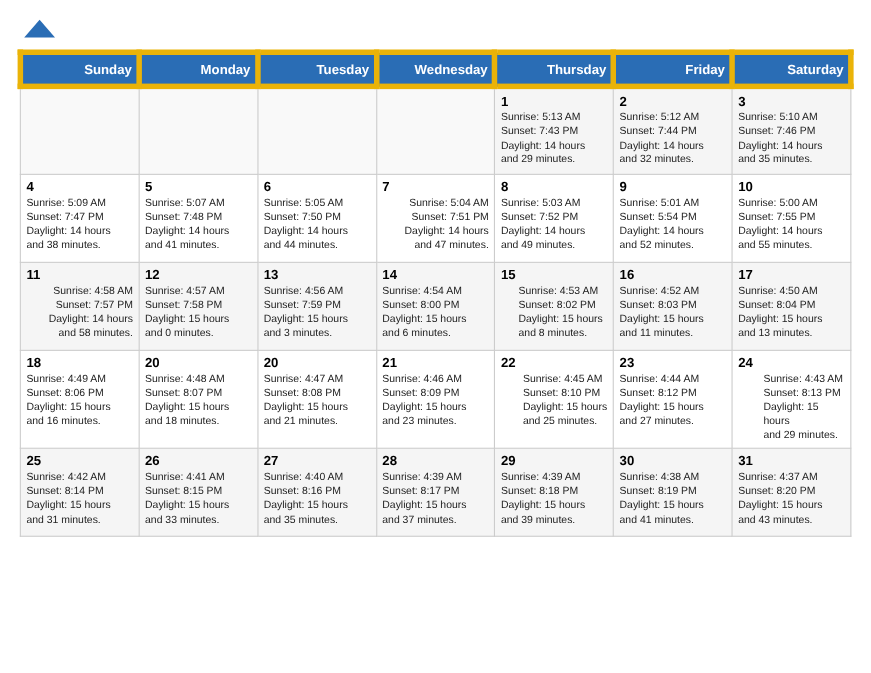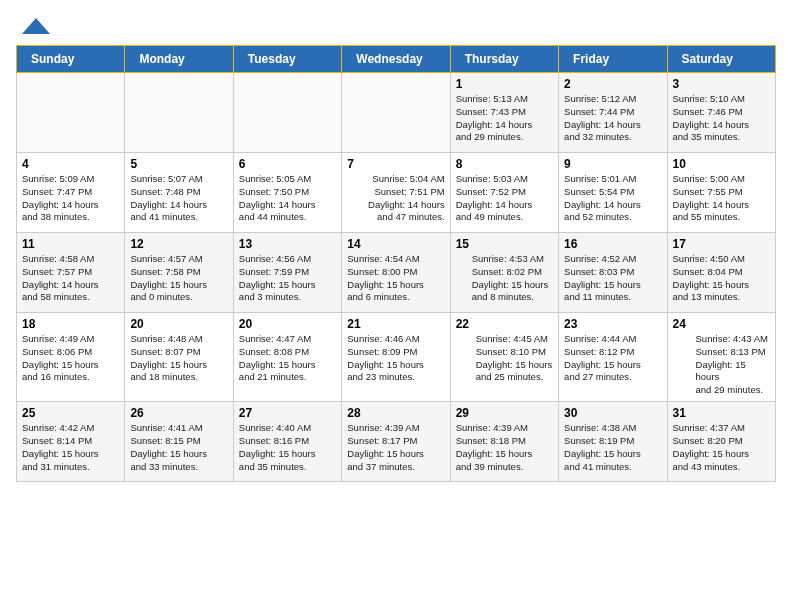--- a/index.html
+++ b/index.html
@@ -55,25 +55,25 @@
     .calendar {
       width: 100%;
       border-collapse: collapse;
       font-size: 11px;
     }
     .calendar thead tr {
       background: #2a6db5;
       color: #fff;
     }
     .calendar thead th {
-      padding: 6px 14px;
-      text-align: left;
+      padding: 6px 4px;
+      text-align: right;
       font-size: 12px;
       font-weight: bold;
-      border: 1px solid #eab308;
+      border: 5px solid #eab308;
     }
     .calendar tbody tr {
       vertical-align: top;
     }
     .calendar tbody td {
       border: 1px solid #ccc;
       padding: 4px 5px;
       width: calc(100% / 7);
       height: 80px;
       background: #fff;
@@ -210,21 +210,21 @@
           <div class="day-number">10</div>
           <div class="day-info" style="white-space: pre-line;">Sunrise: 5:00 AM
 Sunset: 7:55 PM
 Daylight: 14 hours
 and 55 minutes.</div>
         </td>
       </tr>
       <tr>
         <td>
           <div class="day-number">11</div>
-          <div class="day-info" style="white-space: pre-line;">Sunrise: 4:58 AM
+          <div class="day-info" style="white-space: pre-line; text-align: right;">Sunrise: 4:58 AM
 Sunset: 7:57 PM
 Daylight: 14 hours
 and 58 minutes.</div>
         </td>
         <td>
           <div class="day-number">12</div>
           <div class="day-info" style="white-space: pre-line;">Sunrise: 4:57 AM
 Sunset: 7:58 PM
 Daylight: 15 hours
 and 0 minutes.</div>

